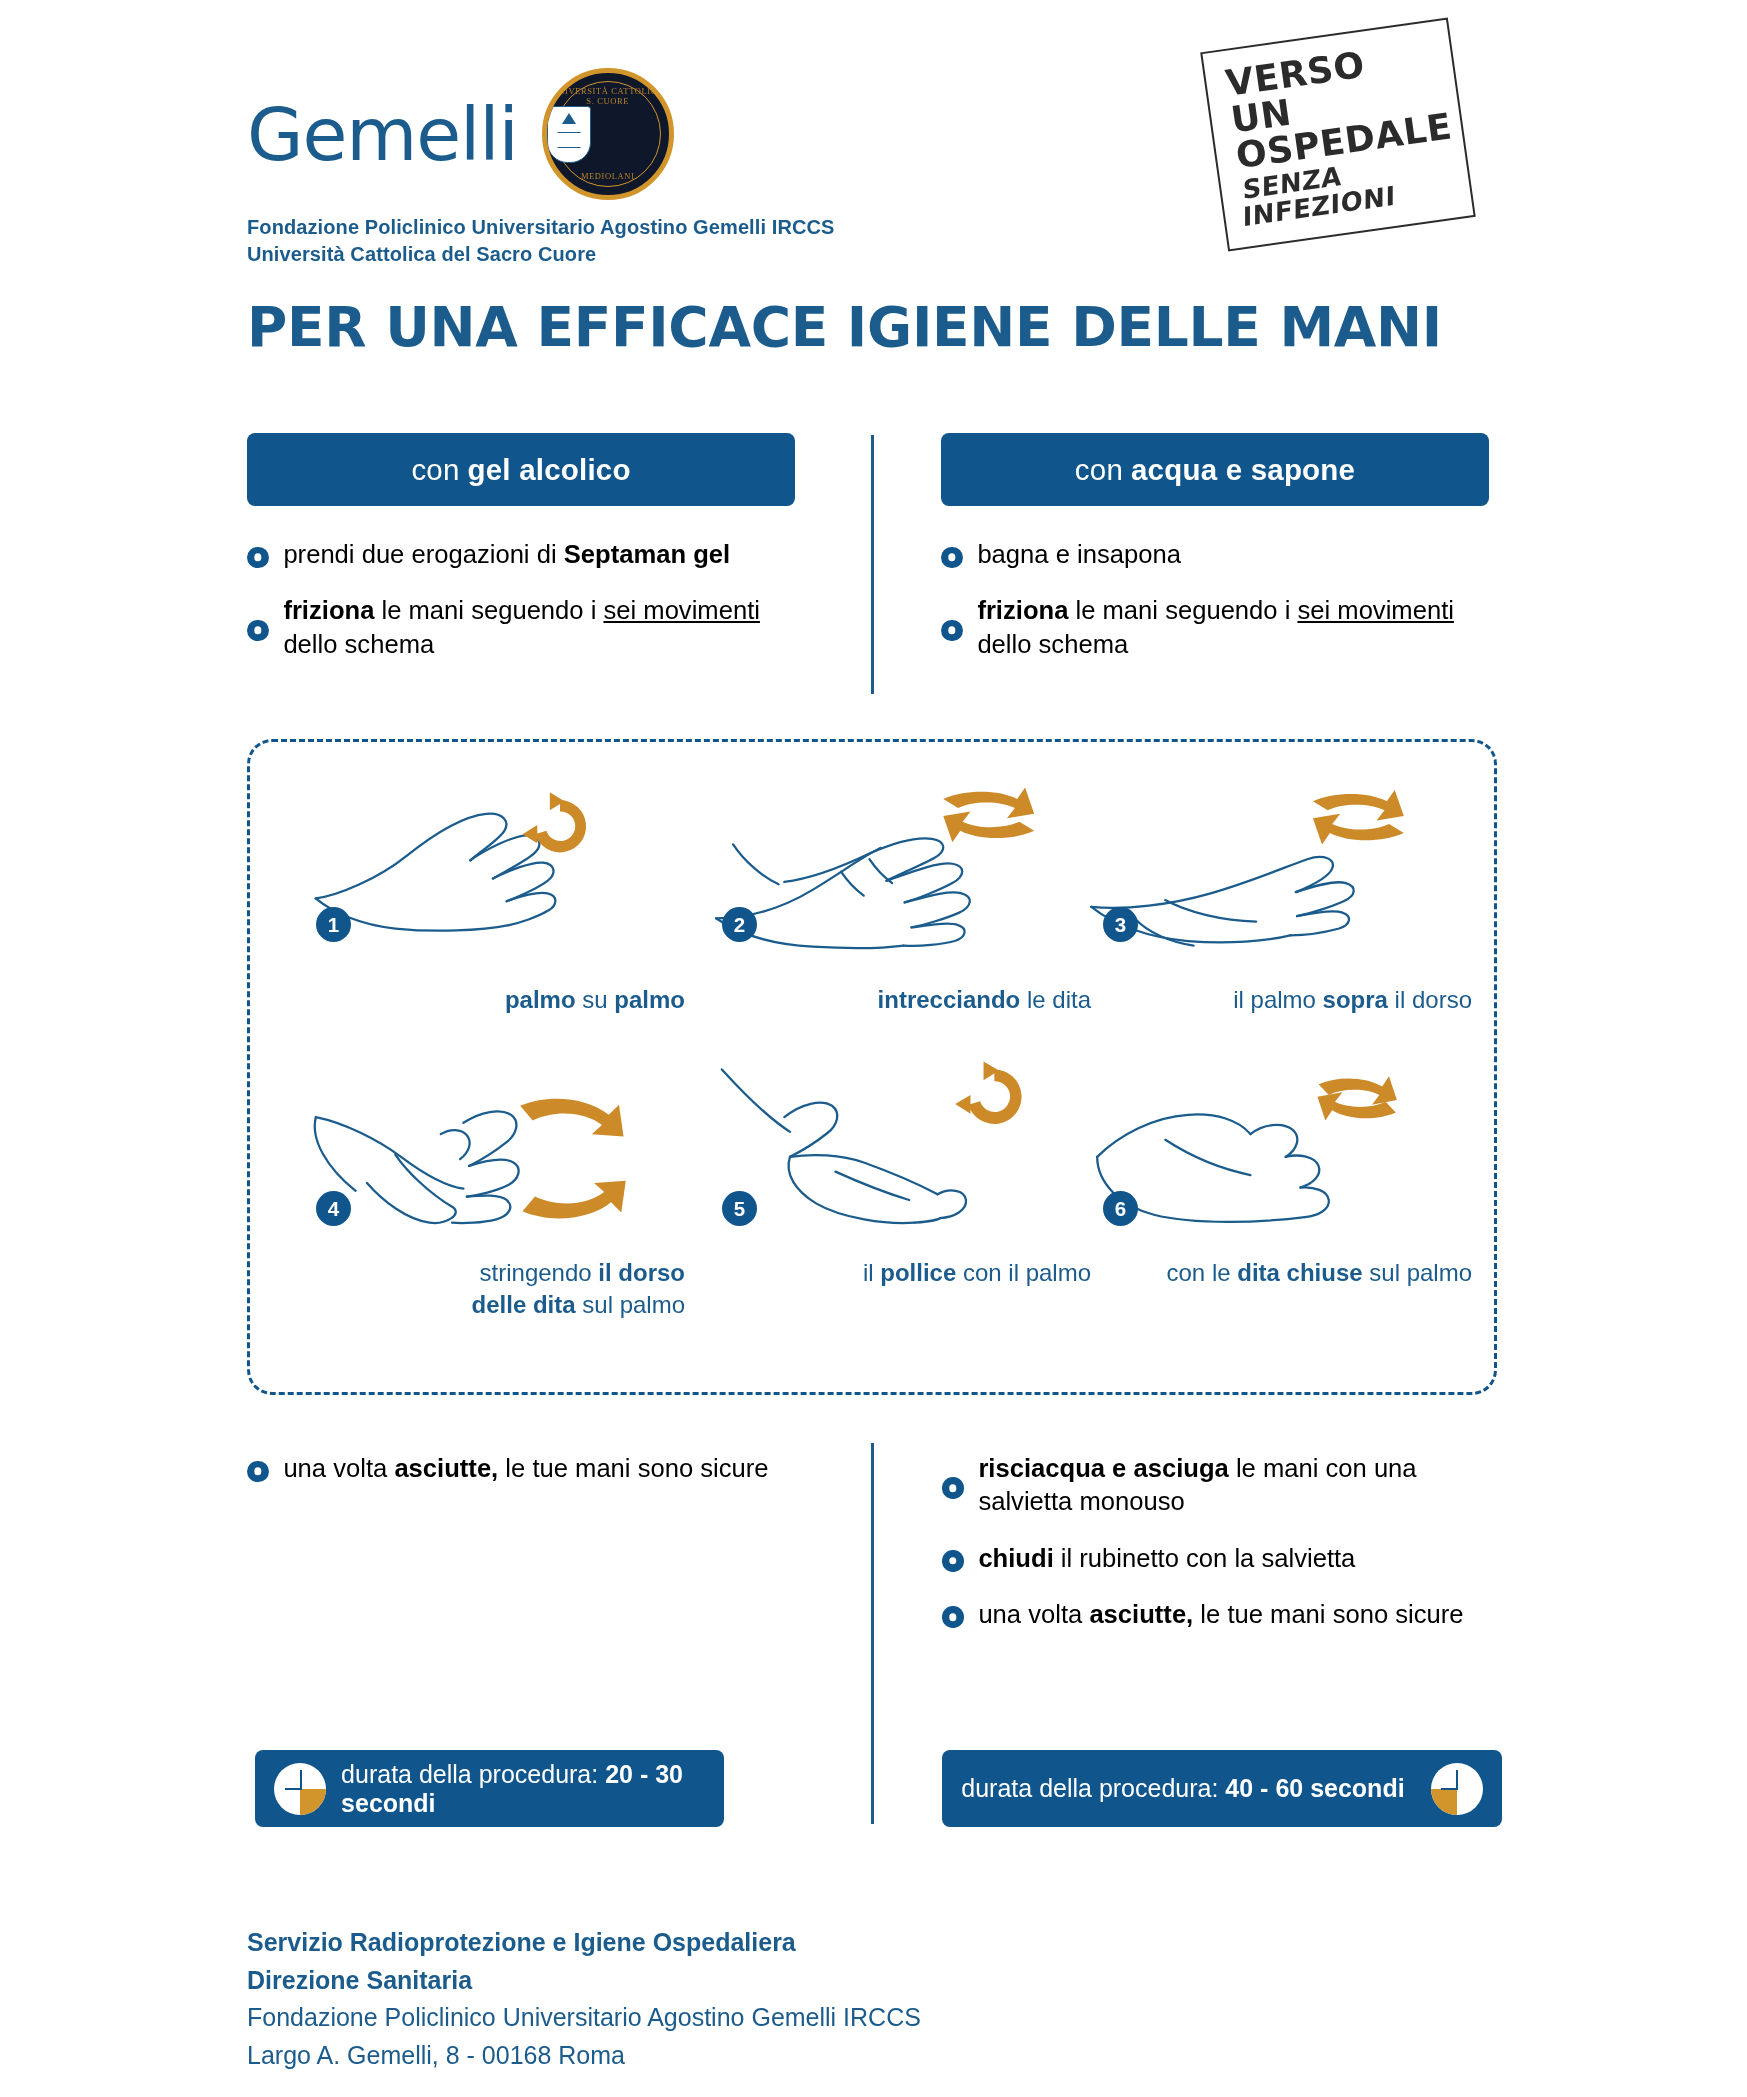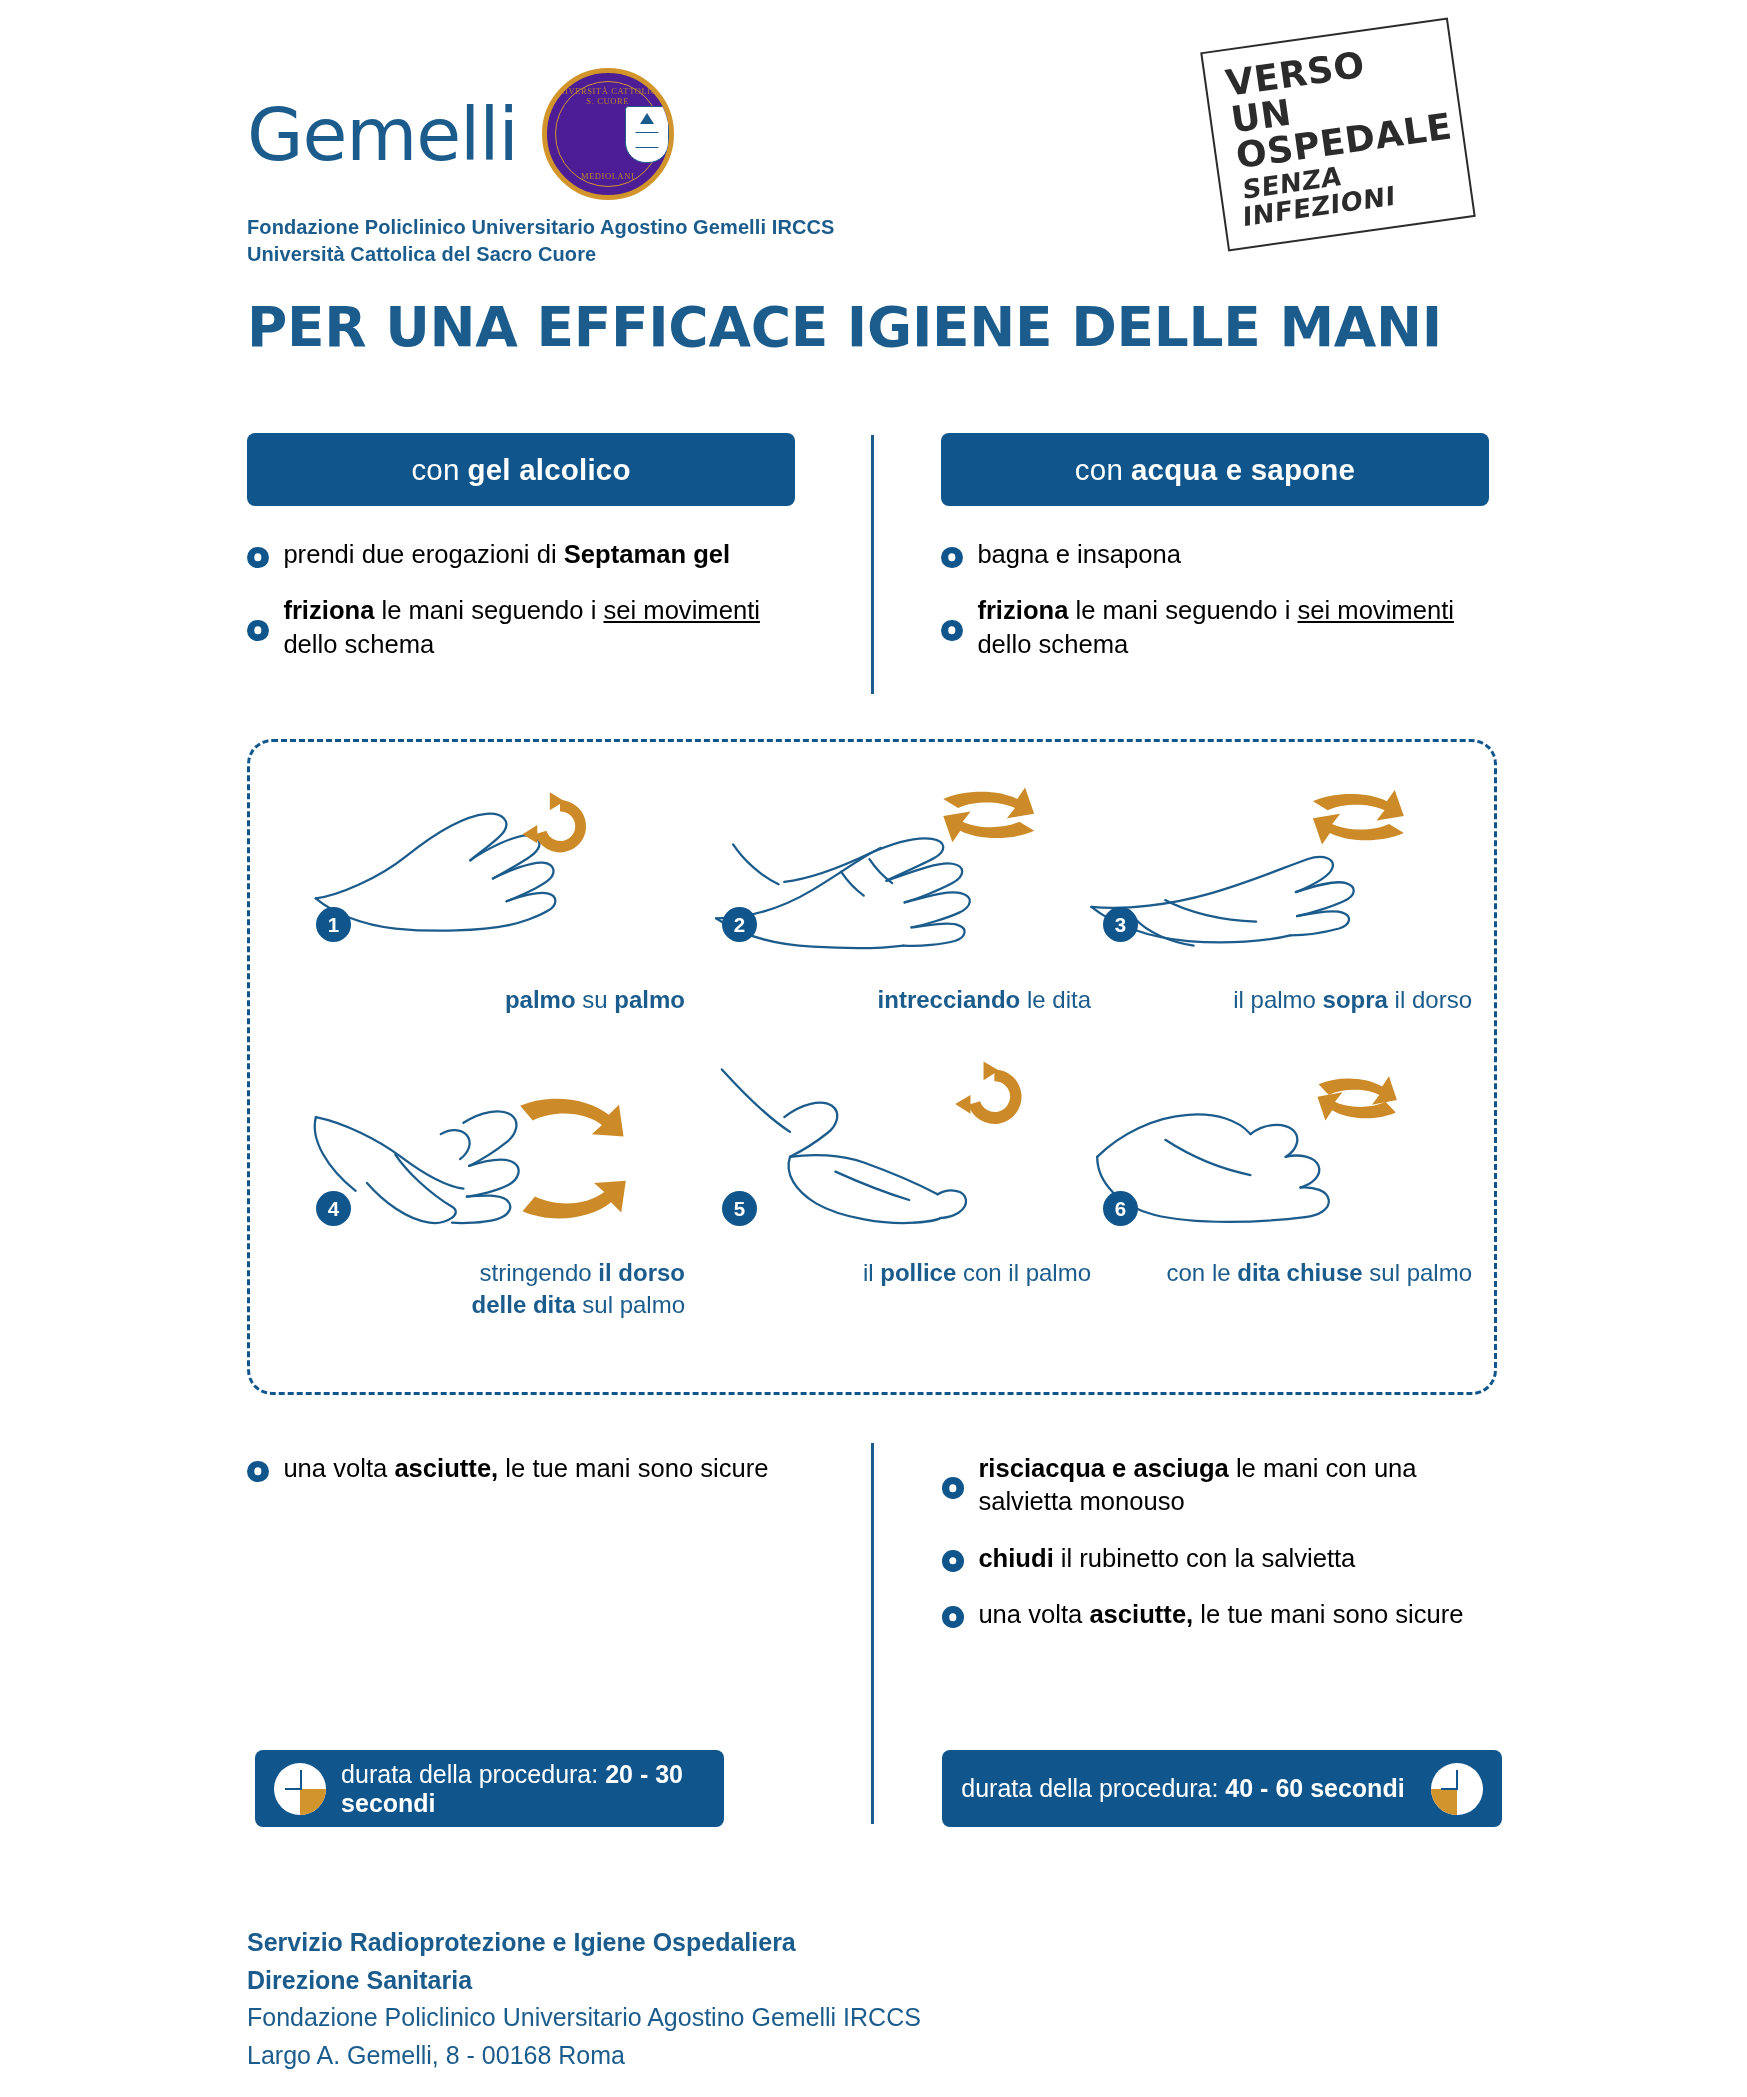--- a/index.html
+++ b/index.html
@@ -43,25 +43,25 @@
     color: #1b5c8c;
     letter-spacing: -1.1px;
     line-height: 1;
     position: relative;
   }
   .crest {
     width: 122px;
     height: 122px;
     border-radius: 50%;
     border: 5.1px solid #d2952c;
-    background: #4c1d95;
+    background: #0f172a;
     position: relative;
     display: flex;
     align-items: center;
-    justify-content: flex-end;
+    justify-content: flex-start;
     overflow: hidden;
   }
   .crest .crest-ring {
     position: absolute;
     left: 8px; top: 8px; right: 8px; bottom: 8px;
     border-radius: 50%;
     border: 1.7px solid #d2952c;
   }
   .crest .crest-text-top,
   .crest .crest-text-bottom {

